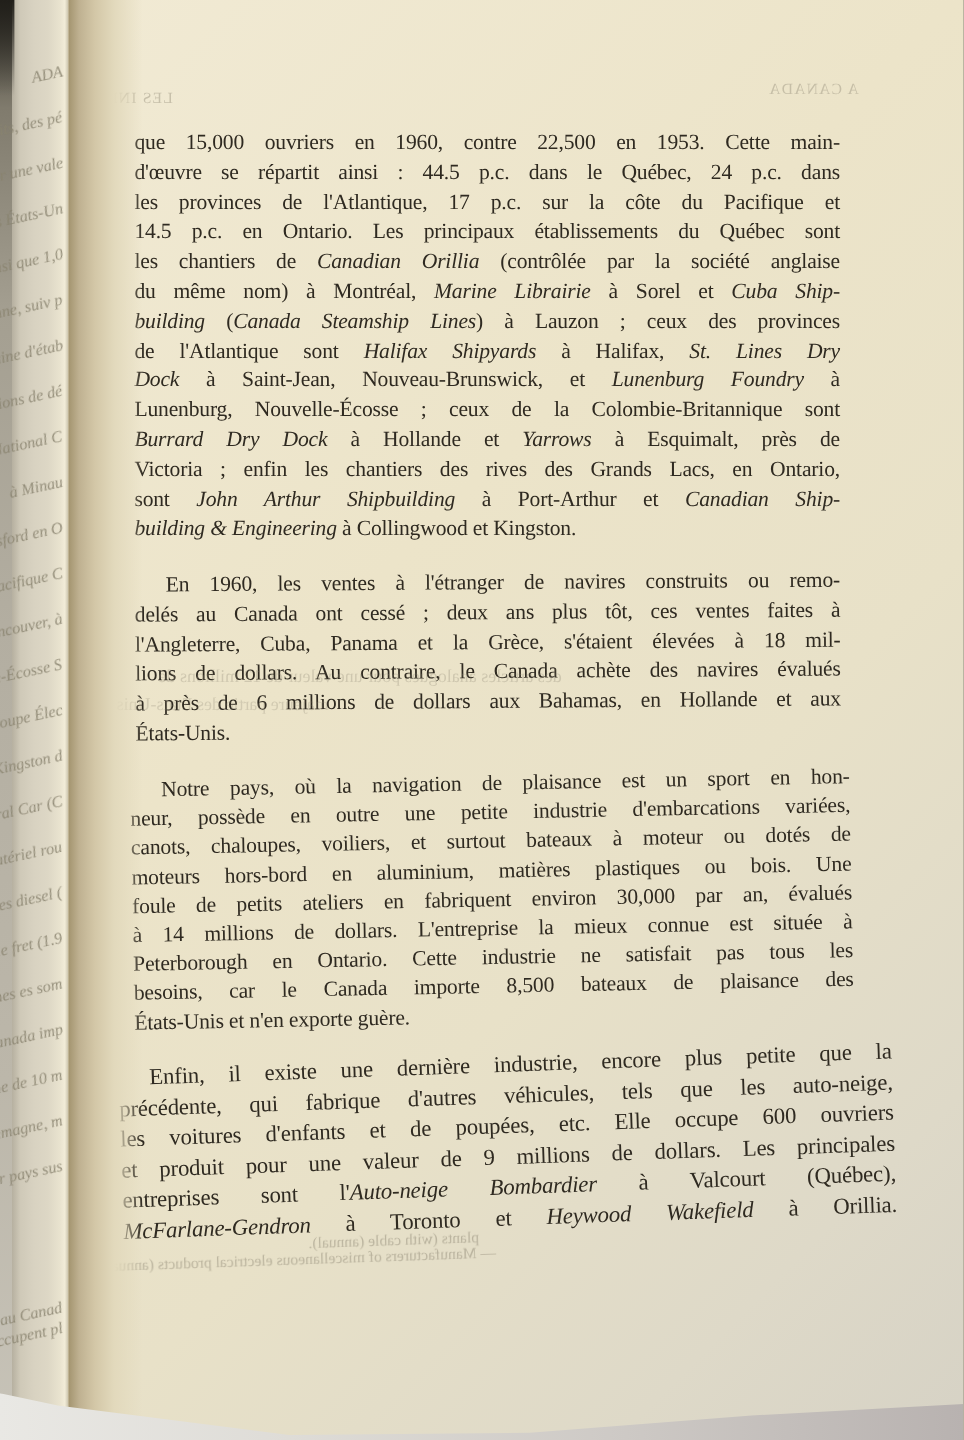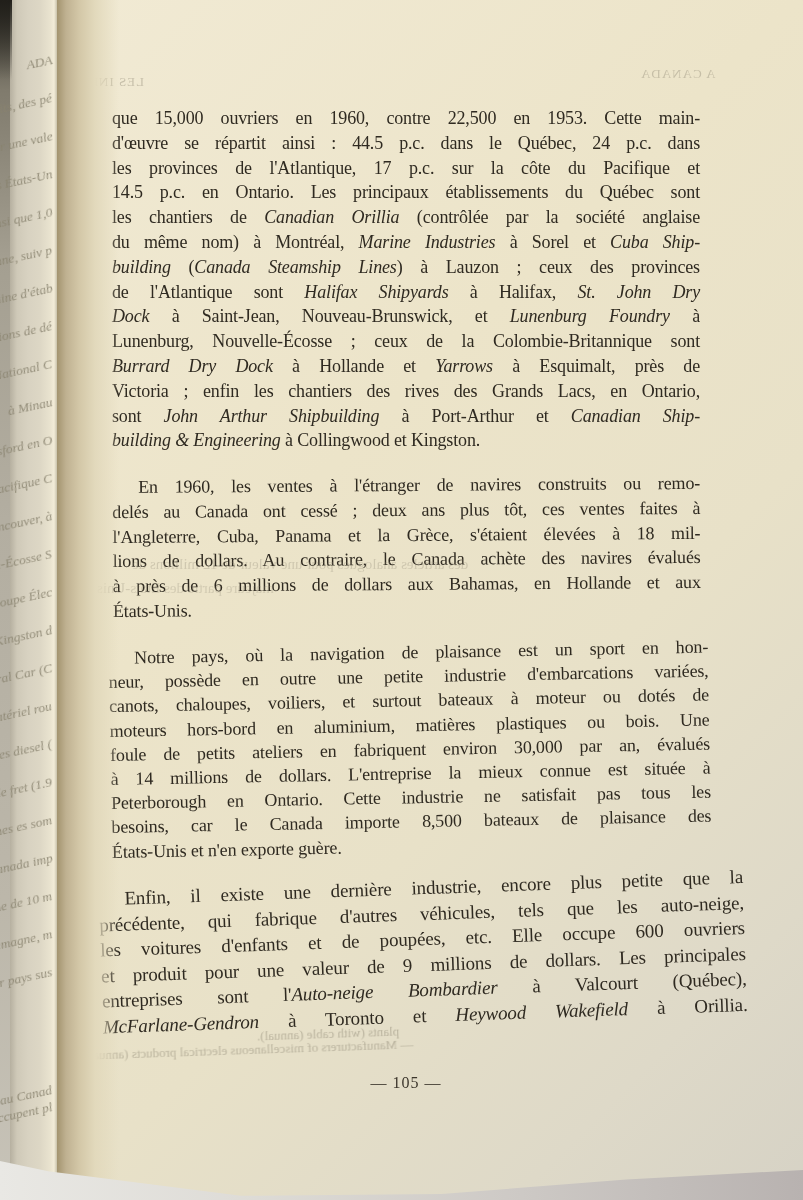--- a/index.html
+++ b/index.html
@@ -109,23 +109,23 @@
     <div class="ghost g-hl">LES INDUST</div>
     <div class="ghost g-hr">A CANADA</div>
 
     <div class="page-body">
         <div class="para para-0">
           <div class="line"><span>que 15,000 ouvriers en 1960, contre 22,500 en 1953. Cette main-</span></div>
           <div class="line"><span>d'œuvre se répartit ainsi : 44.5 p.c. dans le Québec, 24 p.c. dans</span></div>
           <div class="line"><span>les provinces de l'Atlantique, 17 p.c. sur la côte du Pacifique et</span></div>
           <div class="line"><span>14.5 p.c. en Ontario. Les principaux établissements du Québec sont</span></div>
           <div class="line"><span>les chantiers de </span><em>Canadian Orillia</em><span> (contrôlée par la société anglaise</span></div>
-          <div class="line"><span>du même nom) à Montréal, </span><em>Marine Industries</em><span> à Sorel et </span><em>Cuba Ship-</em></div>
+          <div class="line"><span>du même nom) à Montréal, </span><em>Marine Librairie</em><span> à Sorel et </span><em>Cuba Ship-</em></div>
           <div class="line"><em>building</em><span> (</span><em>Canada Steamship Lines</em><span>) à Lauzon ; ceux des provinces</span></div>
-          <div class="line"><span>de l'Atlantique sont </span><em>Halifax Shipyards</em><span> à Halifax, </span><em>St. John Dry</em></div>
+          <div class="line"><span>de l'Atlantique sont </span><em>Halifax Shipyards</em><span> à Halifax, </span><em>St. Lines Dry</em></div>
           <div class="line"><em>Dock</em><span> à Saint-Jean, Nouveau-Brunswick, et </span><em>Lunenburg Foundry</em><span> à</span></div>
           <div class="line"><span>Lunenburg, Nouvelle-Écosse ; ceux de la Colombie-Britannique sont</span></div>
           <div class="line"><em>Burrard Dry Dock</em><span> à Hollande et </span><em>Yarrows</em><span> à Esquimalt, près de</span></div>
           <div class="line"><span>Victoria ; enfin les chantiers des rives des Grands Lacs, en Ontario,</span></div>
           <div class="line"><span>sont </span><em>John Arthur Shipbuilding</em><span> à Port-Arthur et </span><em>Canadian Ship-</em></div>
           <div class="line last"><em>building &amp; Engineering</em><span> à Collingwood et Kingston.</span></div>
         </div>
         <div class="para para-1">
           <div class="line first"><span>En 1960, les ventes à l'étranger de navires construits ou remo-</span></div>
           <div class="line"><span>delés au Canada ont cessé ; deux ans plus tôt, ces ventes faites à</span></div>
@@ -153,19 +153,18 @@
           <div class="line"><span>entreprises sont l'</span><em>Auto-neige Bombardier</em><span> à Valcourt (Québec),</span></div>
           <div class="line"><em>McFarlane-Gendron</em><span> à Toronto et </span><em>Heywood Wakefield</em><span> à Orillia.</span></div>
         </div>
       </div>
 
     <div class="ghost g-m1">des articles analogues pour une valeur de 12 millions de</div>
     <div class="ghost g-m2">majeure partie des États-Unis</div>
     <div class="ghost g-b1">plants (with cable (annual).</div>
     <div class="ghost g-b2">— Manufacturers of miscellaneous electrical products (annual)</div>
 
-    <div class="page-number">— 105 —</div>
   </div>
 
   <div class="gutter"></div>
   <div class="bottom-strip"></div>
 
 </div>
 
 </body></html>

